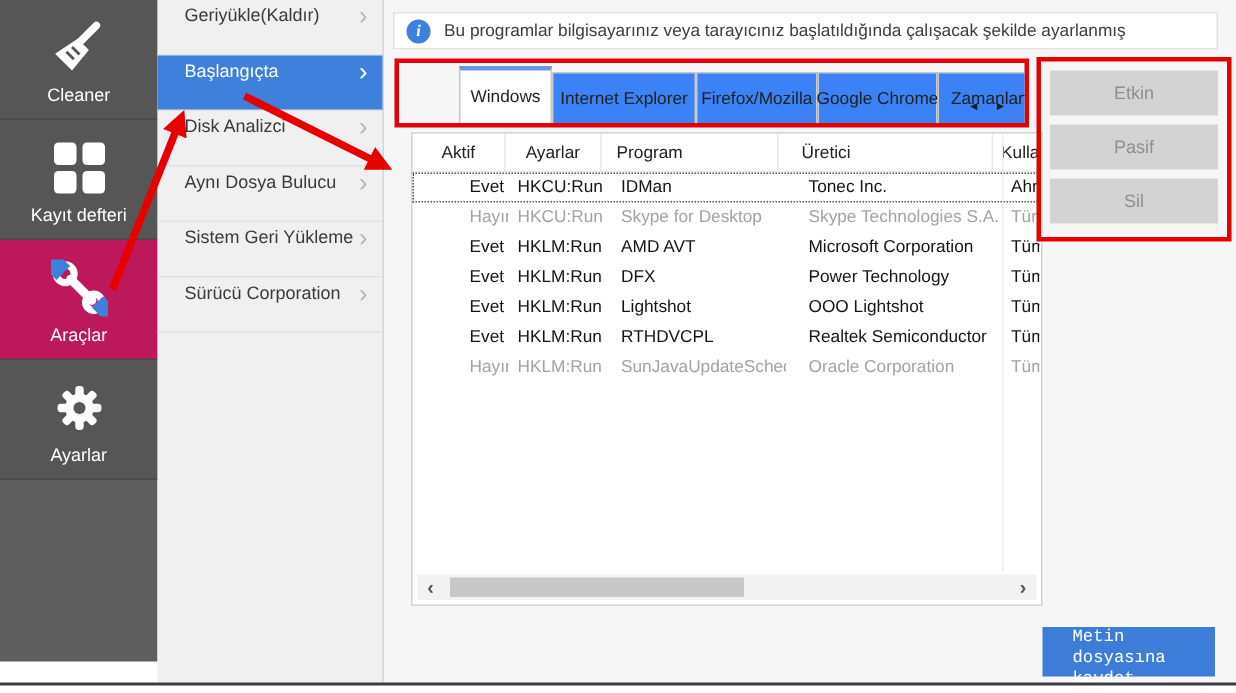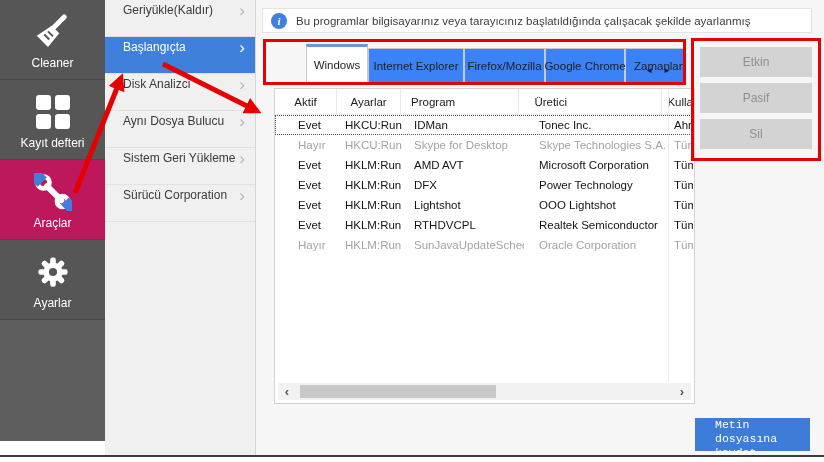--- a/index.html
+++ b/index.html
@@ -46,21 +46,21 @@
   .tab.active { height:38px; background:#fff; border-top:3px solid #6b96dd; }
   .tab-scroll { position:absolute; right:12px; bottom:7px; display:flex; gap:10px;
     font-size:8px; color:#1a1a1a; }
   .tab-scroll span { cursor:pointer; }
 
   .table { position:absolute; left:262px; top:88px; width:421px; height:316px;
     background:#fff; border:1px solid #d2d2d2;margin-left:12px; }
   .thead { display:flex; height:26px; border-bottom:1px solid #e8e8e8; align-items:center;
     font-size:11.5px; color:#202020; }
   .thead .cell { border-right:1px solid #e8e8e8; height:100%; display:flex; align-items:center; }
-  .c0 { width:63px; padding-left:22px; }
+  .c0 { width:63px; padding-left:37px; }
   .c1 { width:65px; padding-left:6px; }
   .c2 { width:120px; padding-left:10px; }
   .c3 { width:145px; padding-left:15px; }
   .c4 { flex:1; padding-left:5px; }
   .thead .c0, .thead .c1 { justify-content:center; padding-left:0; }
   .col-sep { position:absolute; left:393px; top:0; bottom:22px; width:1px; background:#ececec; }
   .row { display:flex; height:20px; align-items:center; font-size:11.5px; color:#141414;
     border:1px solid transparent; cursor:pointer; }
   .row .cell { overflow:hidden; white-space:nowrap; }
   .row.selected { border:1px dotted #565656; }

